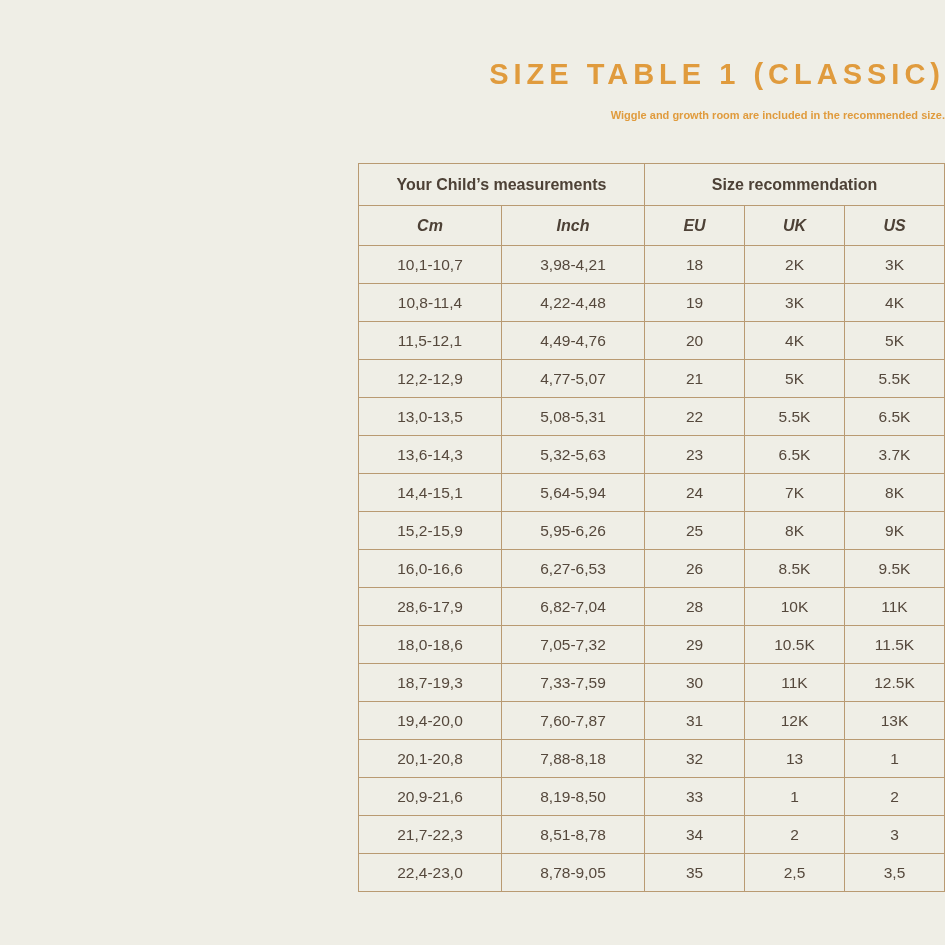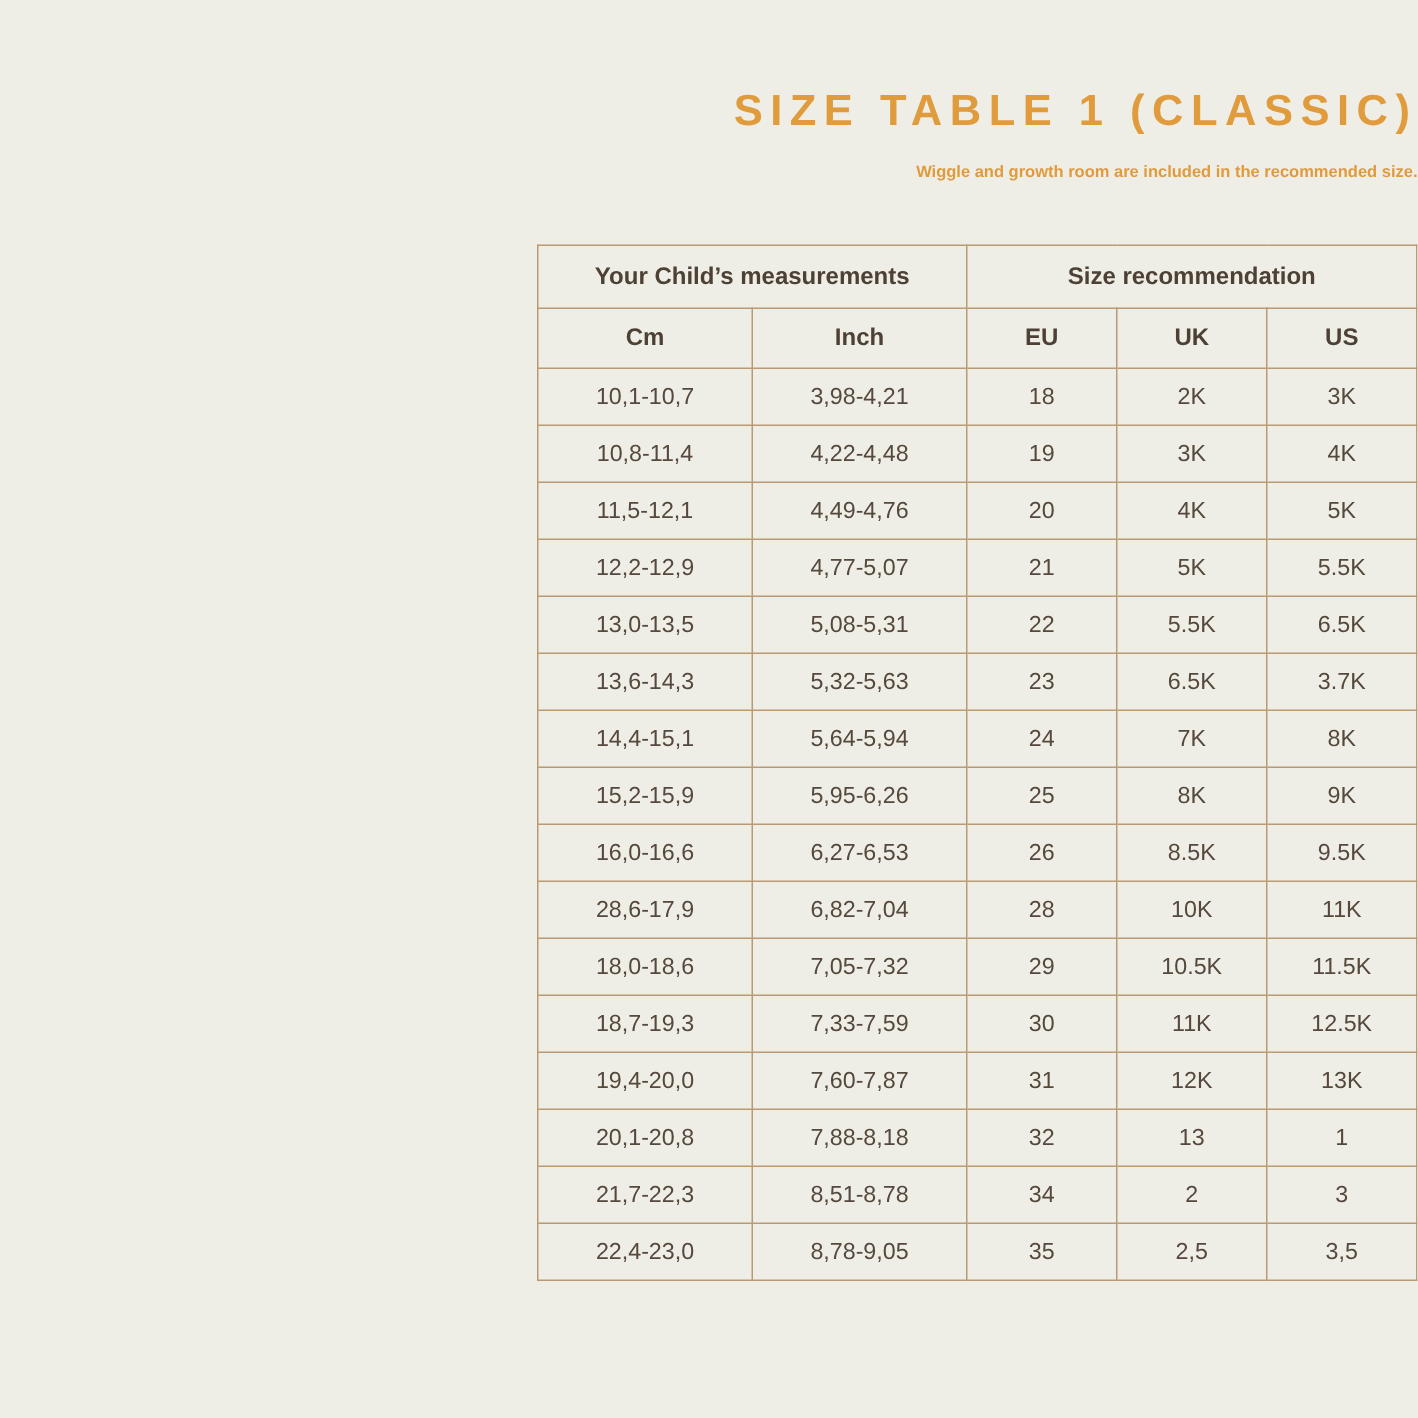--- a/index.html
+++ b/index.html
@@ -63,20 +63,21 @@
   .col-cm { width: 143px; }
   .col-inch { width: 143px; }
   .col-eu { width: 100px; }
   .col-uk { width: 100px; }
   .col-us { width: 100px; }
   .grouphead {
     height: 42px;
   }
   .subhead {
     height: 40px;
+    font-style: italic;
   }
 </style>
 </head>
 <body>
 
 <div class="page">
 
   <div class="title">SIZE TABLE 1 (CLASSIC)</div>
   <div class="subtitle">Wiggle and growth room are included in the recommended size.</div>
 
@@ -195,20 +196,27 @@
             <td>13K</td>
           </tr>
           <tr>
             <td>20,1-20,8</td>
             <td>7,88-8,18</td>
             <td>32</td>
             <td>13</td>
             <td>1</td>
           </tr>
           <tr>
+            <td>20,9-21,6</td>
+            <td>8,19-8,50</td>
+            <td>33</td>
+            <td>1</td>
+            <td>2</td>
+          </tr>
+          <tr>
             <td>21,7-22,3</td>
             <td>8,51-8,78</td>
             <td>34</td>
             <td>2</td>
             <td>3</td>
           </tr>
           <tr>
             <td>22,4-23,0</td>
             <td>8,78-9,05</td>
             <td>35</td>

